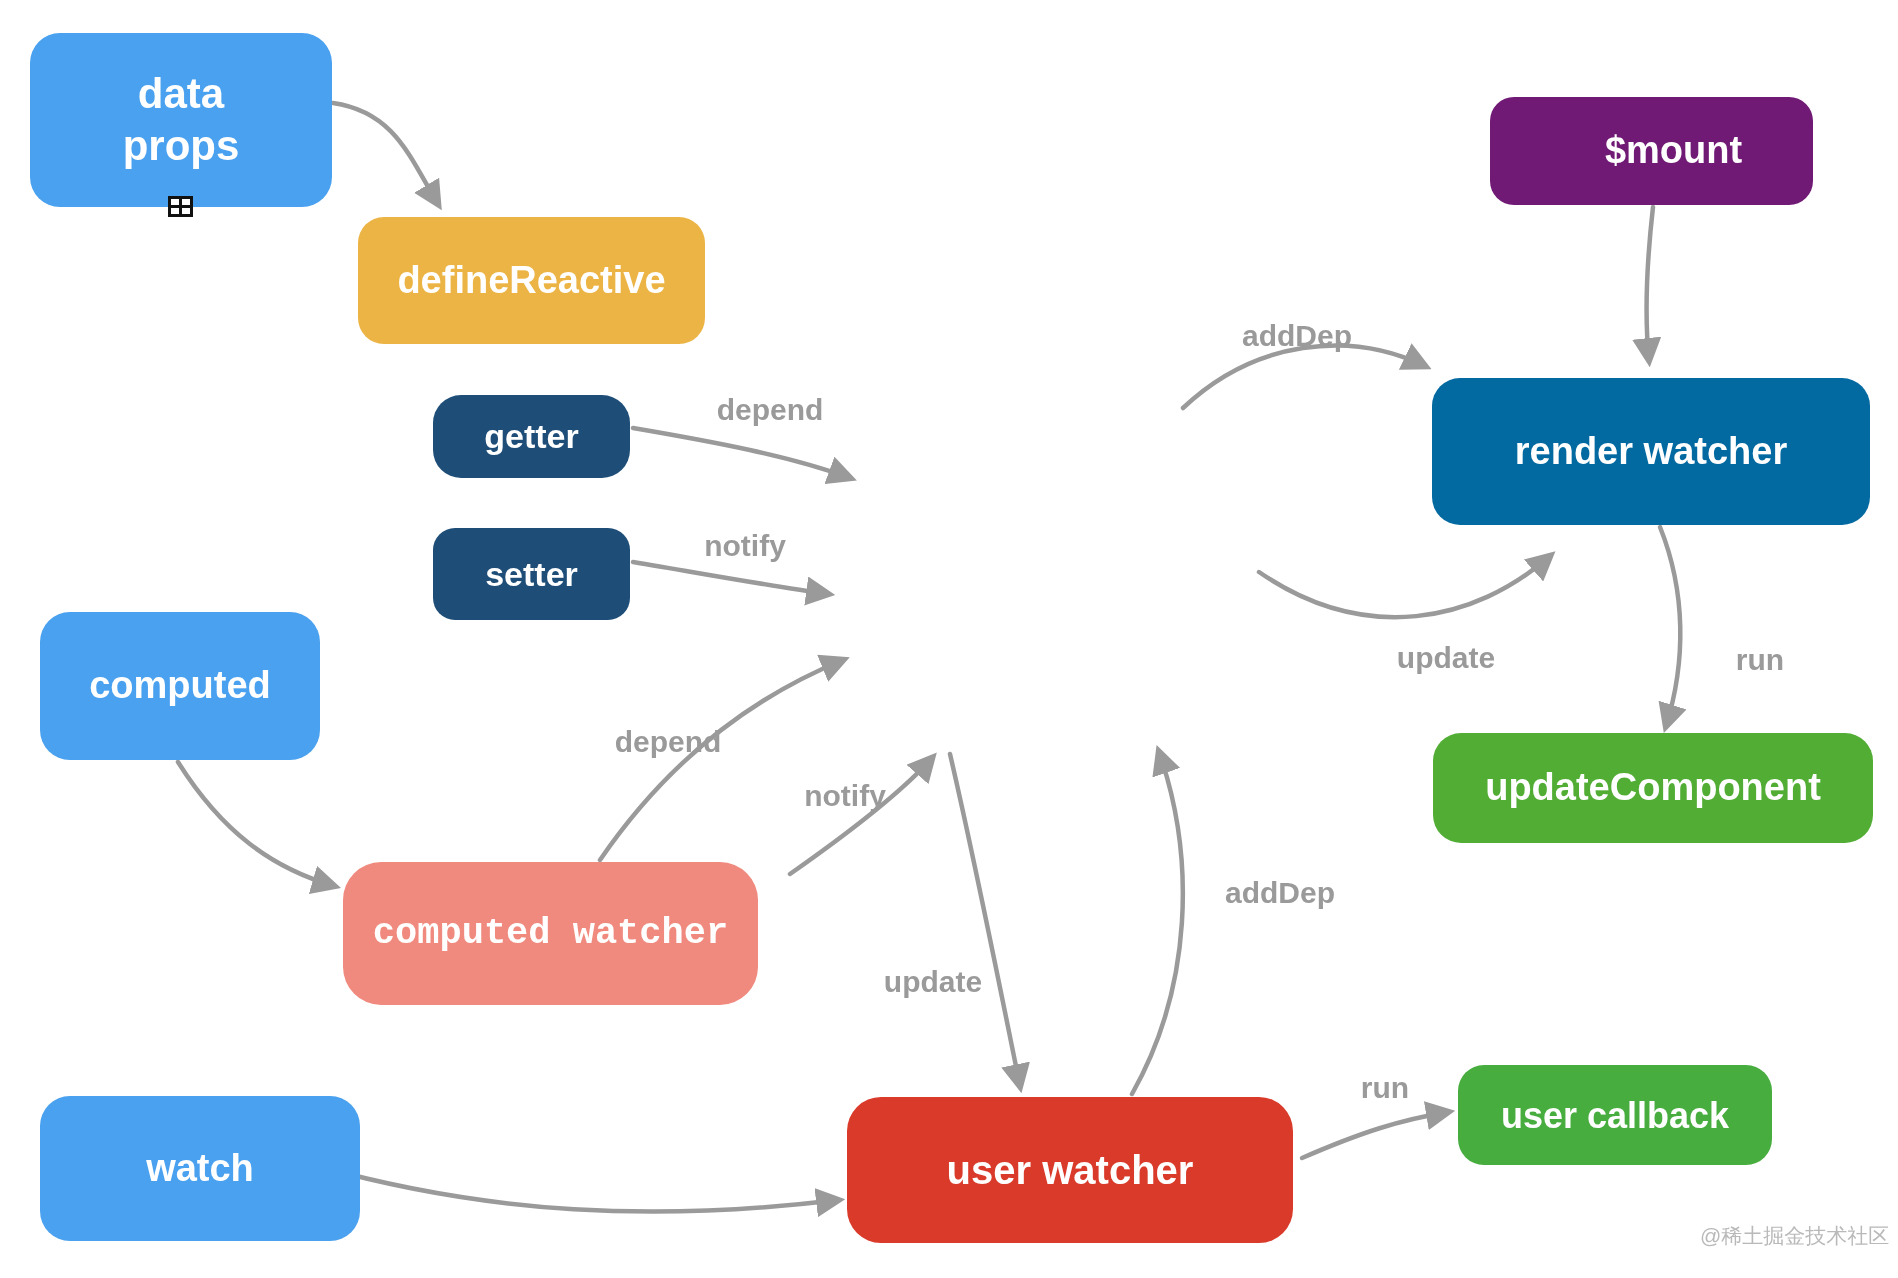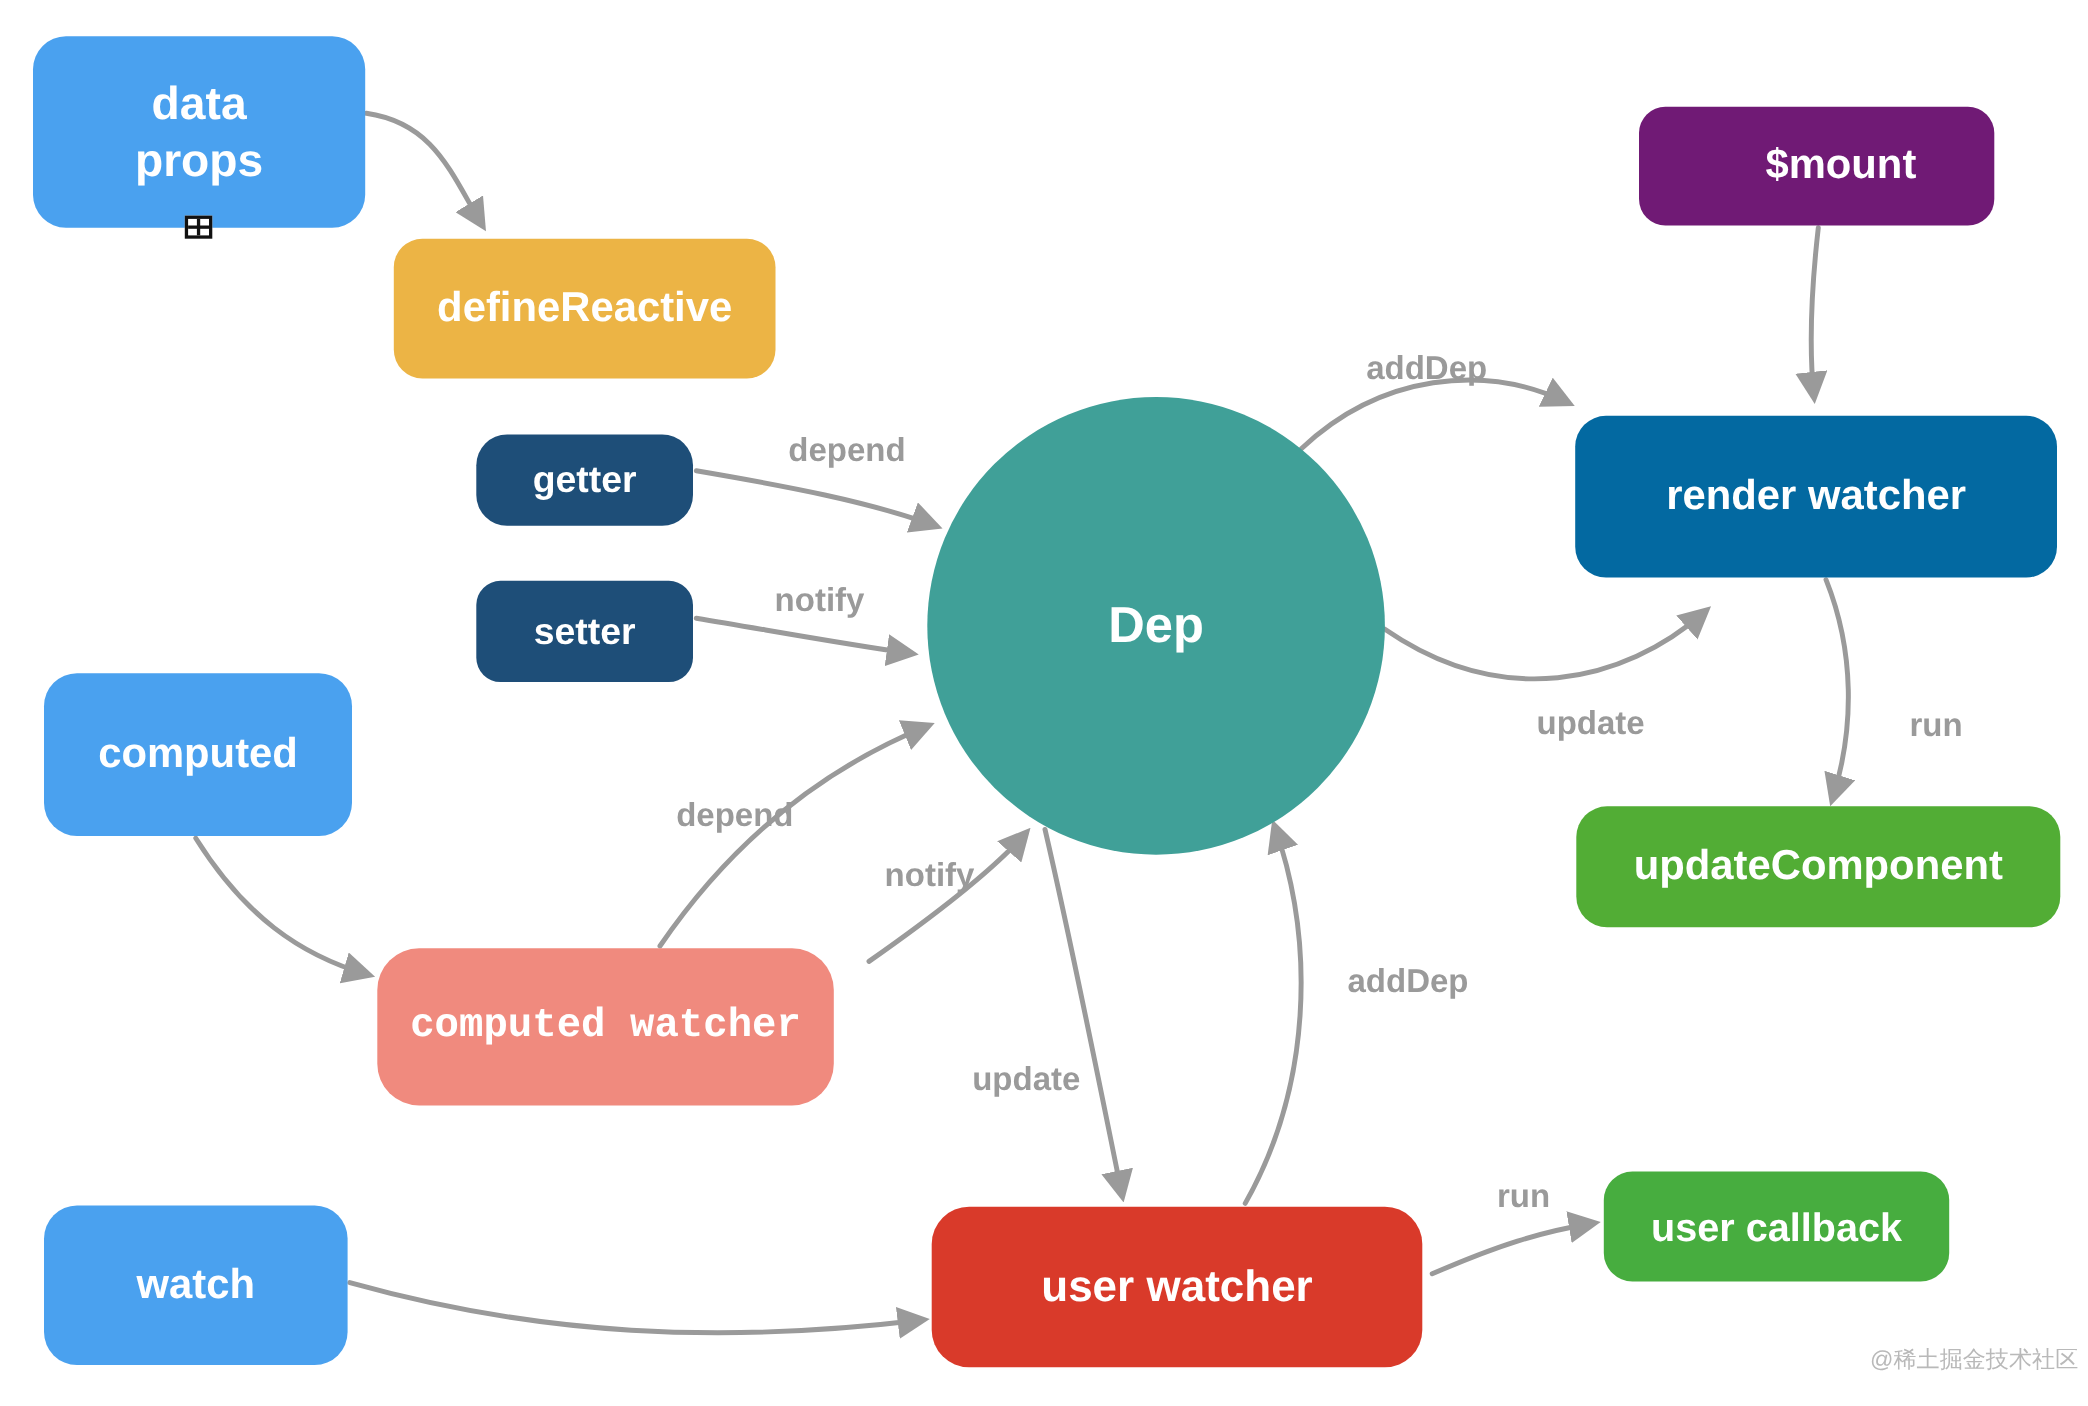--- a/index.html
+++ b/index.html
@@ -26,21 +26,21 @@
     line-height:1.25;
     box-sizing:border-box;
     white-space:nowrap;
   }
   .n-data-props{left:30px;top:33px;width:302px;height:174px;border-radius:30px;font-size:42px;}
   .n-define-reactive{left:358px;top:217px;width:347px;height:127px;border-radius:26px;font-size:38px;}
   .n-getter{left:433px;top:395px;width:197px;height:83px;border-radius:28px;font-size:34px;}
   .n-setter{left:433px;top:528px;width:197px;height:92px;border-radius:22px;font-size:34px;}
   .n-computed{left:40px;top:612px;width:280px;height:148px;border-radius:30px;font-size:38px;}
   .n-computed-watcher{left:343px;top:862px;width:415px;height:143px;border-radius:38px;font-size:37px;font-family:Liberation Mono, monospace;}
-  .n-watch{left:40px;top:1096px;width:276px;height:145px;border-radius:30px;font-size:38px;}
+  .n-watch{left:40px;top:1096px;width:320px;height:145px;border-radius:30px;font-size:38px;}
   .n-dep{left:843px;top:361px;width:416px;height:416px;border-radius:50%;font-size:46px;}
   .n-mount{left:1490px;top:97px;width:323px;height:108px;border-radius:24px;font-size:38px;}
   .n-render-watcher{left:1432px;top:378px;width:438px;height:147px;border-radius:28px;font-size:38px;}
   .n-update-component{left:1433px;top:733px;width:440px;height:110px;border-radius:28px;font-size:38px;}
   .n-user-watcher{left:847px;top:1097px;width:446px;height:146px;border-radius:34px;font-size:40px;}
   .n-user-callback{left:1458px;top:1065px;width:314px;height:100px;border-radius:26px;font-size:36px;}
   .edge-label{
     position:absolute;
     transform:translate(-50%,-50%);
     color:var(--label-color,#9a9a9a);
@@ -115,21 +115,20 @@
   <div class="node n-getter" style="background-color: rgb(30, 78, 120);">getter</div>
 
   <div class="node n-setter" style="background-color: rgb(30, 78, 120);">setter</div>
 
   <div class="node n-computed" style="background-color: rgb(74, 161, 239);">computed</div>
 
   <div class="node n-computed-watcher" style="background-color: rgb(240, 138, 126);">computed watcher</div>
 
   <div class="node n-watch" style="background-color: rgb(74, 161, 239);">watch</div>
 
-  <div class="node n-dep" style="background-color: rgb(64, 160, 152);">Dep</div>
 
   <div class="node n-mount" style="background-color: #701a75; padding-left: 44px;">$mount</div>
 
   <div class="node n-render-watcher" style="background-color: #0369a1;">render watcher</div>
 
   <div class="node n-update-component" style="background-color: rgb(82, 173, 53);">updateComponent</div>
 
   <div class="node n-user-watcher" style="background-color: rgb(217, 58, 42);">user watcher</div>
 
   <div class="node n-user-callback" style="background-color: rgb(71, 173, 63);">user callback</div>

